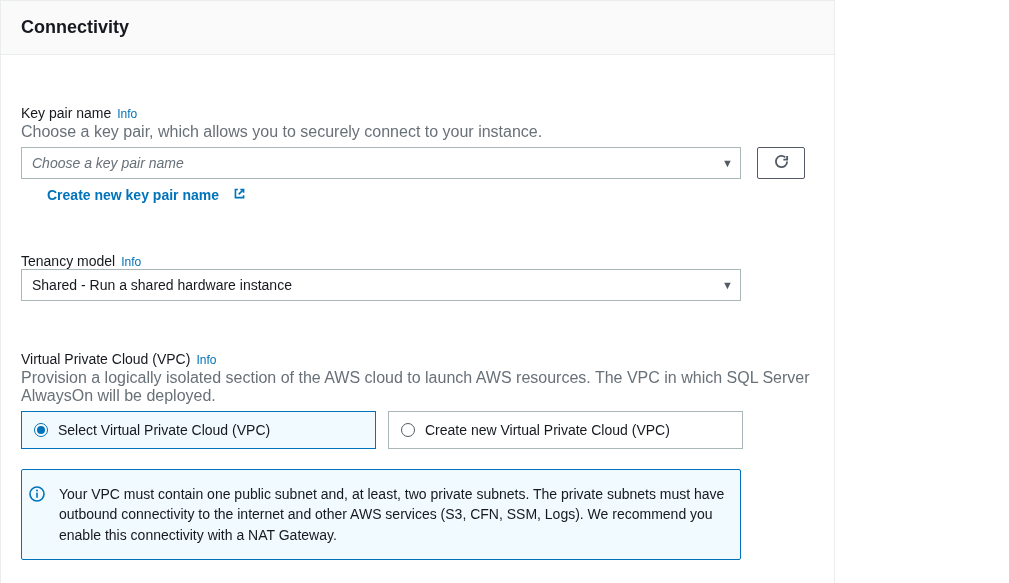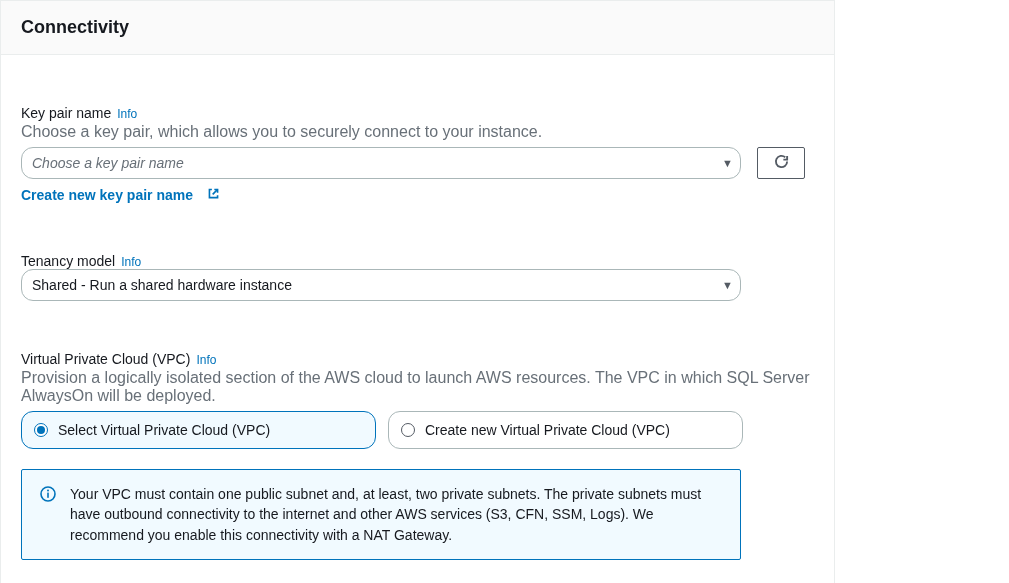--- a/index.html
+++ b/index.html
@@ -58,21 +58,21 @@
     display: flex;
     align-items: center;
     gap: 16px;
   }
   .select-wrapper {
     position: relative;
     width: 720px;
   }
   .fake-select {
     border: 1px solid #aab7b8;
-    border-radius: 12px;
+    border-radius: 0;
     height: 32px;
     padding: 0 32px 0 10px;
     display: flex;
     align-items: center;
     background: #fff;
     cursor: pointer;
     font-size: 14px;
     color: #16191f;
   }
   .fake-select.placeholder {
@@ -102,30 +102,31 @@
   .refresh-btn svg { width: 15px; height: 15px; stroke: #545b64; fill: none; stroke-width: 2; }
   .link-action {
     display: inline-flex;
     align-items: center;
     gap: 14px;
     margin-top: 8px;
     font-size: 14px;
     font-weight: 700;
     color: #0073bb;
     cursor: pointer;
+    margin-left: 26px;
   }
   .link-action svg { width: 13px; height: 13px; stroke: #0073bb; fill: none; stroke-width: 2; }
   .tile-row {
     display: flex;
     gap: 12px;
   }
   .tile {
     flex: 0 0 355px;
     border: 1px solid #aab7b8;
-    border-radius: 12px;
+    border-radius: 0;
     padding: 10px 12px;
     display: flex;
     align-items: center;
     gap: 10px;
     cursor: pointer;
     background: #fff;
   }
   .tile.selected {
     border-color: #0073bb;
     background: #f1faff;
@@ -151,21 +152,21 @@
     background: #0073bb;
   }
   .tile-label {
     font-size: 14px;
     color: #16191f;
   }
   .info-box {
     border: 1px solid #0073bb;
     background: #f1faff;
     border-radius: 2px;
-    padding: 14px 18px;
+    padding: 14px 7px;
     display: flex;
     gap: 14px;
     width: 720px;
     margin-bottom: 24px;
   }
   .info-box svg {
     width: 16px; height: 16px;
     flex-shrink: 0;
     margin-top: 2px;
   }

